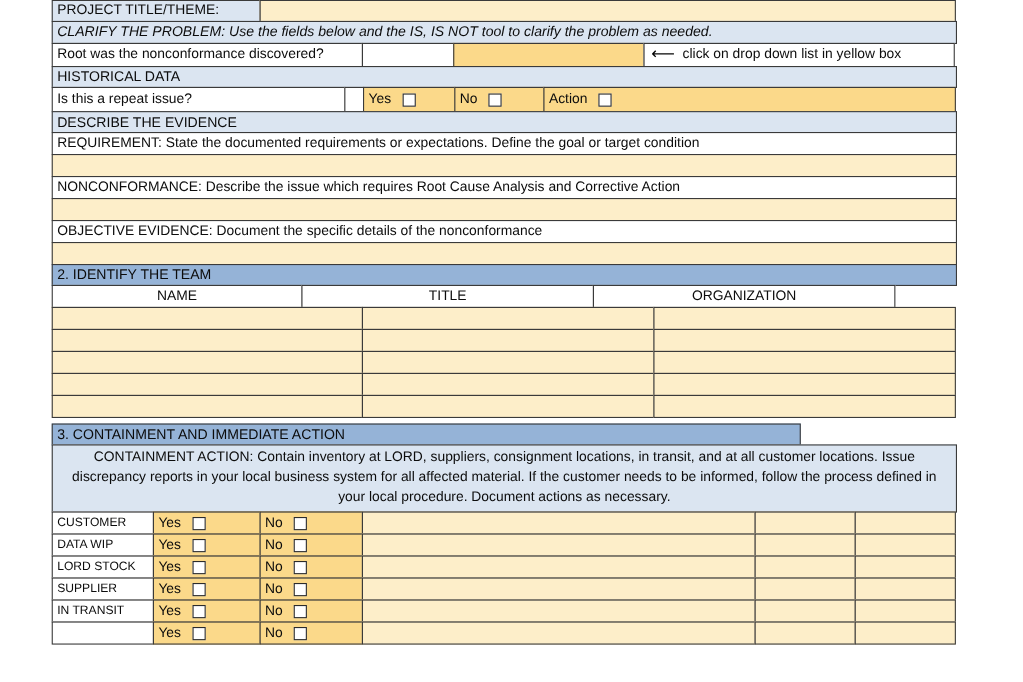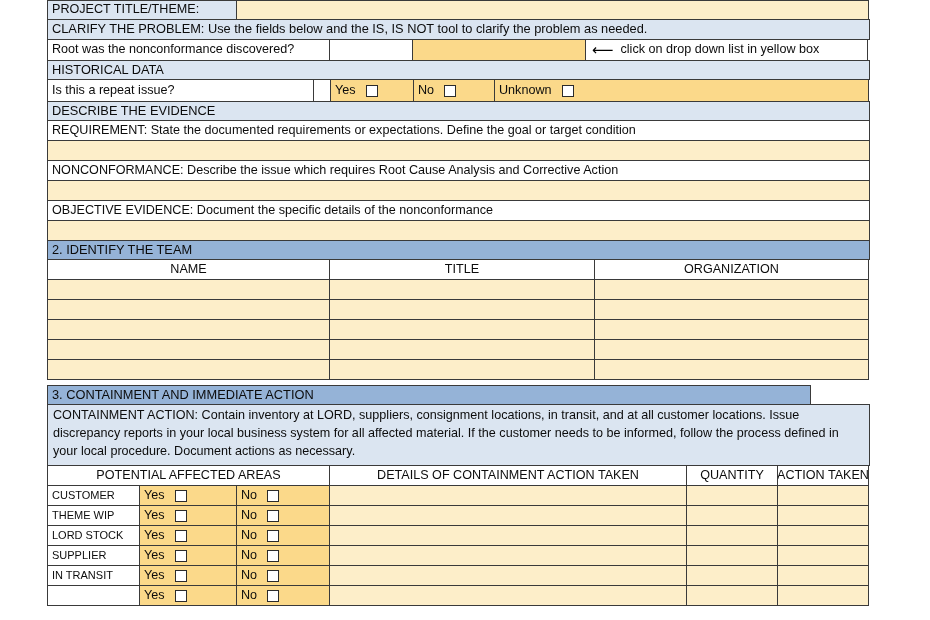--- a/index.html
+++ b/index.html
@@ -19,21 +19,21 @@
     box-sizing:border-box;
     border:1px solid #3a3a3a;
     margin-top:-1px;margin-left:-1px;
     display:flex;align-items:center;
     padding:0 4px;
     font-size:12.6px;color:#0c0c0c;
     line-height:1.1;
     white-space:nowrap;
     overflow:hidden;
   }
-  .blue{background:#dbe5f1;}
+  .blue{background:#dbe5f1;text-align:center;}
   .blue-hdr{background:#95b3d7;}
   .yellow{background:#fdeec9;}
   .yellow-strong{background:#fbd98a;}
   .white{background:#ffffff;}
   .center{justify-content:center;}
   .sec-head{
     font-size:12.8px;
   }
   .h20{height:20px;}
   .h21{height:21px;}
@@ -82,21 +82,21 @@
 
 <div class="page">
   <div class="form">
 
     <div class="row">
       <div class="cell blue thick-t h21" style="width:190px;">PROJECT TITLE/THEME:</div>
       <div class="cell yellow thick-t h21" style="width:633px;"></div>
     </div>
 
     <div class="row">
-      <div class="cell blue h21 sec-head" style="width:823px;">CLARIFY THE PROBLEM:  Use the fields below and the IS, IS NOT tool to clarify the problem as needed.</div>
+      <div class="cell blue h21 sec-head" style="width:823px;font-style:italic;">CLARIFY THE PROBLEM:  Use the fields below and the IS, IS NOT tool to clarify the problem as needed.</div>
     </div>
 
     <div class="row">
       <div class="cell white h22" style="width:283px;">Root was the nonconformance discovered?</div>
       <div class="cell white h22" style="width:84px;"></div>
       <div class="cell yellow-strong h22" style="width:174px;"></div>
       <div class="cell white h22 arrow-cell" style="width:283px;">
         <span class="arrow-glyph">⟵</span>
         <span>click on drop down list in yellow box</span>
       </div>
@@ -111,21 +111,21 @@
       <div class="cell white h23" style="width:18px;"></div>
       <div class="cell yellow-strong h23" style="width:84px;">
         <span class="chk-label">Yes</span>
         <span class="cb"></span>
       </div>
       <div class="cell yellow-strong h23" style="width:82px;">
         <span class="chk-label">No</span>
         <span class="cb"></span>
       </div>
       <div class="cell yellow-strong h23" style="width:375px;">
-        <span class="chk-label">Unknown</span>
+        <span class="chk-label">Action</span>
         <span class="cb"></span>
       </div>
     </div>
 
     <div class="row">
       <div class="cell blue h20 sec-head" style="width:823px;">DESCRIBE THE EVIDENCE</div>
     </div>
 
     <div class="row">
       <div class="cell white h21" style="width:823px;">REQUIREMENT:  State the documented requirements or expectations.  Define the goal or target condition</div>
@@ -145,21 +145,21 @@
       <div class="cell white h21" style="width:823px;">OBJECTIVE EVIDENCE: Document the specific details of the nonconformance</div>
     </div>
     <div class="row">
       <div class="cell yellow h21" style="width:823px;"></div>
     </div>
 
     <div class="row">
       <div class="cell blue-hdr h20 sec-head" style="width:823px;">2.  IDENTIFY THE TEAM</div>
     </div>
     <div class="row">
-      <div class="cell white center h21" style="width:283px;">NAME</div>
+      <div class="cell white center h21" style="width:228px;">NAME</div>
       <div class="cell white center h21" style="width:266px;">TITLE</div>
       <div class="cell white center h21" style="width:275px;">ORGANIZATION</div>
     </div>
     <div class="row">
       <div class="cell yellow h21" style="width:283px;"></div>
       <div class="cell yellow h21" style="width:266px;"></div>
       <div class="cell yellow h21" style="width:275px;"></div>
     </div>
     <div class="row">
       <div class="cell yellow h21" style="width:283px;"></div>
@@ -178,50 +178,44 @@
     </div>
     <div class="row">
       <div class="cell yellow h21" style="width:283px;"></div>
       <div class="cell yellow h21" style="width:266px;"></div>
       <div class="cell yellow h21" style="width:275px;"></div>
     </div>
 
     <div class="gap"></div>
 
     <div class="row">
-      <div class="cell blue-hdr h20 sec-head" style="width:764px;">3.  CONTAINMENT AND IMMEDIATE ACTION</div>
+      <div class="cell blue-hdr h20 sec-head" style="width:681px;">3.  CONTAINMENT AND IMMEDIATE ACTION</div>
     </div>
     <div class="row">
       <div class="cell blue para" style="width:823px;height:62px;">CONTAINMENT ACTION: Contain inventory at LORD, suppliers, consignment locations, in transit, and at all customer locations.  Issue discrepancy reports in your local business system for all affected material.  If the customer needs to be informed, follow the process defined in your local procedure.  Document actions as necessary.</div>
     </div>
 
-    <div class="row">
-      <div class="cell white center h21" style="width:283px;">POTENTIAL AFFECTED AREAS</div>
-      <div class="cell white center h21" style="width:358px;">DETAILS OF CONTAINMENT ACTION TAKEN</div>
-      <div class="cell white center h21" style="width:92px;">QUANTITY</div>
-      <div class="cell white center h21" style="width:92px;">ACTION TAKEN</div>
-    </div>
 
     <div class="row">
       <div class="cell white h21" style="width:93px;font-size:11px;">CUSTOMER</div>
       <div class="cell yellow-strong h21" style="width:98px;">
         <span class="chk-label">Yes</span>
         <span class="cb"></span>
       </div>
       <div class="cell yellow-strong h21" style="width:94px;">
         <span class="chk-label">No</span>
         <span class="cb"></span>
       </div>
       <div class="cell yellow h21" style="width:358px;"></div>
       <div class="cell yellow h21" style="width:92px;"></div>
       <div class="cell yellow h21" style="width:92px;"></div>
     </div>
 
     <div class="row">
-      <div class="cell white h21" style="width:93px;font-size:11px;">THEME WIP</div>
+      <div class="cell white h21" style="width:93px;font-size:11px;">DATA WIP</div>
       <div class="cell yellow-strong h21" style="width:98px;">
         <span class="chk-label">Yes</span>
         <span class="cb"></span>
       </div>
       <div class="cell yellow-strong h21" style="width:94px;">
         <span class="chk-label">No</span>
         <span class="cb"></span>
       </div>
       <div class="cell yellow h21" style="width:358px;"></div>
       <div class="cell yellow h21" style="width:92px;"></div>

